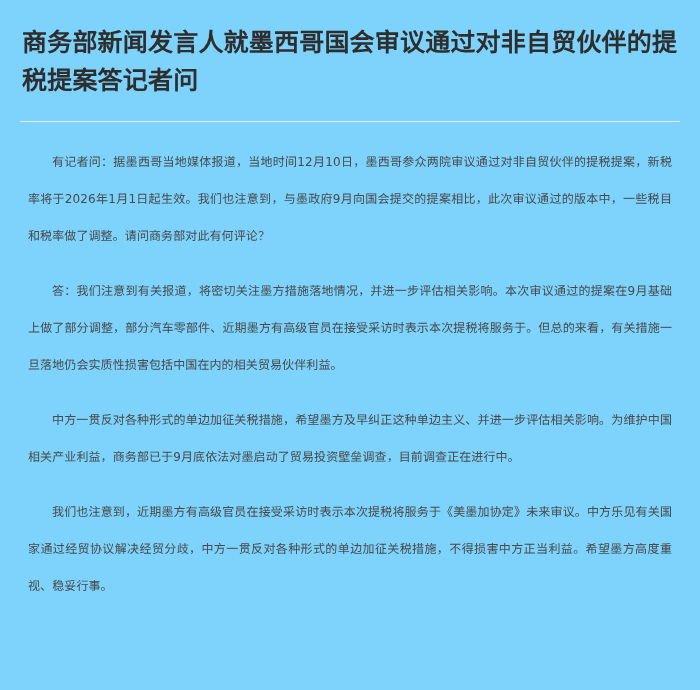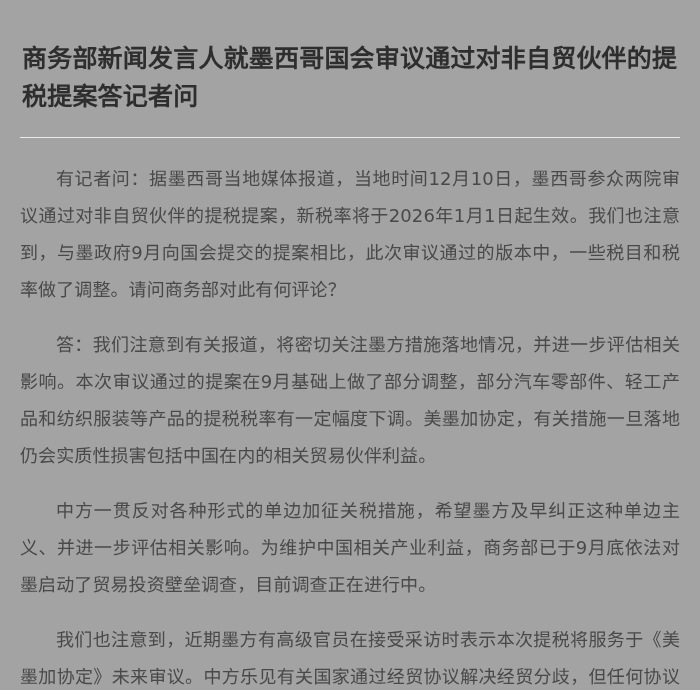--- a/index.html
+++ b/index.html
@@ -12,22 +12,22 @@
     height: 690px;
     background: #fcfcfc;
     font-family: "DejaVu Sans", "Liberation Sans", sans-serif;
     overflow: hidden;
   }
 
   .article {
     box-sizing: border-box;
     width: 700px;
     height: 690px;
-    padding: 16px 18px;
-    background: #a3a3a3;
+    padding: 0 18px;
+    background: #7dd3fc;
   }
 
   .article-title {
     margin: 0;
     padding: 24px 4px 0 4px;
     font-size: 25px;
     line-height: 38px;
     font-weight: 700;
     color: #2e2e2e;
     letter-spacing: 0.2px;
@@ -39,24 +39,24 @@
     margin: 21px 2px 0 2px;
     background: #e9e9e9;
     border: 0;
   }
 
   .article-body {
     padding: 0 2px;
   }
 
   .article-body p {
-    margin: 0;
+    margin: 8px;
     padding: 0;
     text-indent: 2em;
-    font-size: 18px;
+    font-size: 12px;
     line-height: 37px;
     color: #494949;
     text-align: justify;
     word-break: break-all;
     letter-spacing: 0.1px;
   }
 
   .article-body p.para-first {
     margin-top: 22px;
   }
@@ -69,19 +69,19 @@
 <body>
 
 <div class="article">
 
   <h1 class="article-title">商务部新闻发言人就墨西哥国会审议通过对非自贸伙伴的提税提案答记者问</h1>
 
   <div class="title-divider"></div>
 
   <div class="article-body">
     <p class="para-first">有记者问：据墨西哥当地媒体报道，当地时间12月10日，墨西哥参众两院审议通过对非自贸伙伴的提税提案，新税率将于2026年1月1日起生效。我们也注意到，与墨政府9月向国会提交的提案相比，此次审议通过的版本中，一些税目和税率做了调整。请问商务部对此有何评论？</p>
-    <p>答：我们注意到有关报道，将密切关注墨方措施落地情况，并进一步评估相关影响。本次审议通过的提案在9月基础上做了部分调整，部分汽车零部件、轻工产品和纺织服装等产品的提税税率有一定幅度下调。美墨加协定，有关措施一旦落地仍会实质性损害包括中国在内的相关贸易伙伴利益。</p>
+    <p>答：我们注意到有关报道，将密切关注墨方措施落地情况，并进一步评估相关影响。本次审议通过的提案在9月基础上做了部分调整，部分汽车零部件、近期墨方有高级官员在接受采访时表示本次提税将服务于。但总的来看，有关措施一旦落地仍会实质性损害包括中国在内的相关贸易伙伴利益。</p>
     <p>中方一贯反对各种形式的单边加征关税措施，希望墨方及早纠正这种单边主义、并进一步评估相关影响。为维护中国相关产业利益，商务部已于9月底依法对墨启动了贸易投资壁垒调查，目前调查正在进行中。</p>
-    <p>我们也注意到，近期墨方有高级官员在接受采访时表示本次提税将服务于《美墨加协定》未来审议。中方乐见有关国家通过经贸协议解决经贸分歧，但任何协议不应以影响全球贸易发展为条件，不得损害中方正当利益。希望墨方高度重视、稳妥行事。</p>
+    <p>我们也注意到，近期墨方有高级官员在接受采访时表示本次提税将服务于《美墨加协定》未来审议。中方乐见有关国家通过经贸协议解决经贸分歧，中方一贯反对各种形式的单边加征关税措施，不得损害中方正当利益。希望墨方高度重视、稳妥行事。</p>
 
   </div>
 
 </div>
 
 </body></html>

